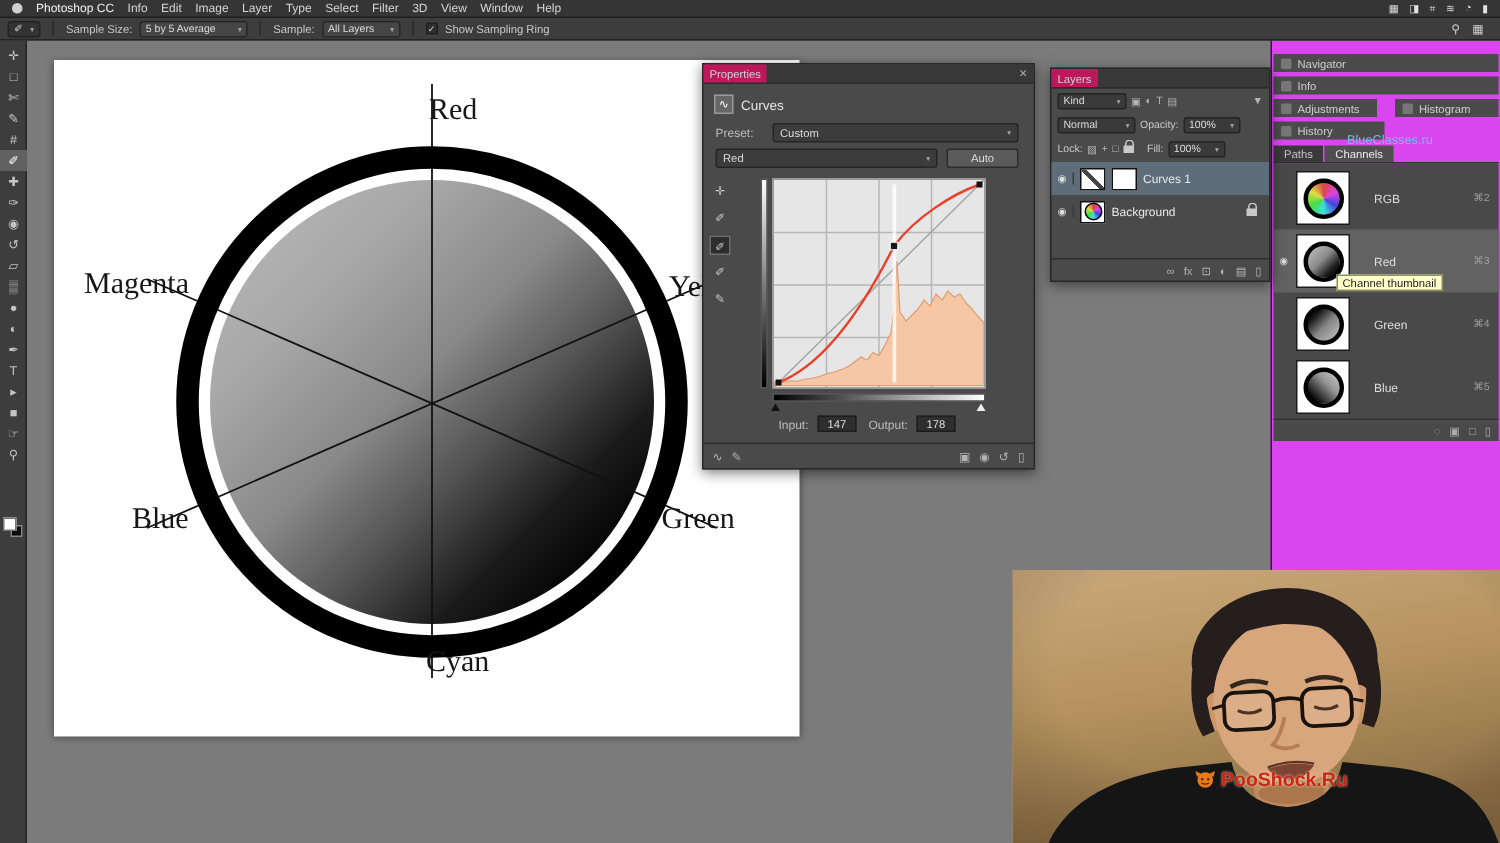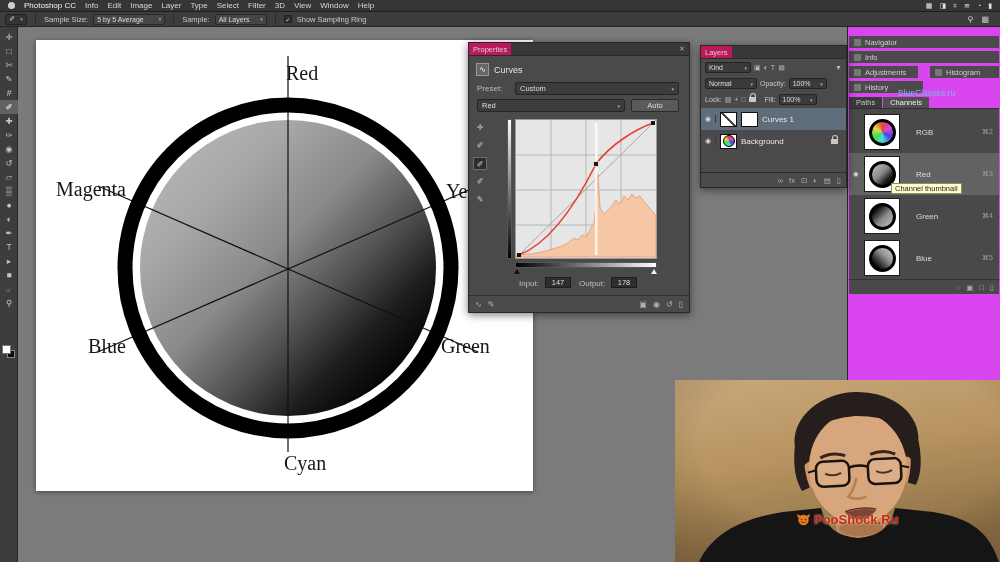--- a/index.html
+++ b/index.html
@@ -209,21 +209,21 @@
       <line x1="252" y1="16" x2="252" y2="412" stroke="#111" stroke-width="1.2"></line>
       <line x1="62" y1="146" x2="442" y2="312" stroke="#111" stroke-width="1.2"></line>
       <line x1="442" y1="146" x2="62" y2="312" stroke="#111" stroke-width="1.2"></line>
       <circle cx="252" cy="228" r="163" fill="none" stroke="#000" stroke-width="15"></circle>
     </svg>
     <div class="wheel-label" style="left:250px;top:22px">Red</div>
     <div class="wheel-label" style="left:20px;top:138px">Magenta</div>
     <div class="wheel-label" style="left:410px;top:140px">Yellow</div>
     <div class="wheel-label" style="left:52px;top:295px">Blue</div>
     <div class="wheel-label" style="left:405px;top:295px">Green</div>
-    <div class="wheel-label" style="left:248px;top:412px">Cyan</div>
+    <div class="wheel-label" style="left:248px;top:390px">Cyan</div>
   </div>
 
   <div id="props" class="panel">
     <div class="phead">
       <span class="ptab">Properties</span>
       <span class="pclose">✕</span>
     </div>
     <span class="adj-icon">∿</span>
     <span class="plabel" style="left:25px;top:22px;color:#e4e4e4;font-size:9px">Curves</span>
     <span class="plabel" style="left:8px;top:41px">Preset:</span>

